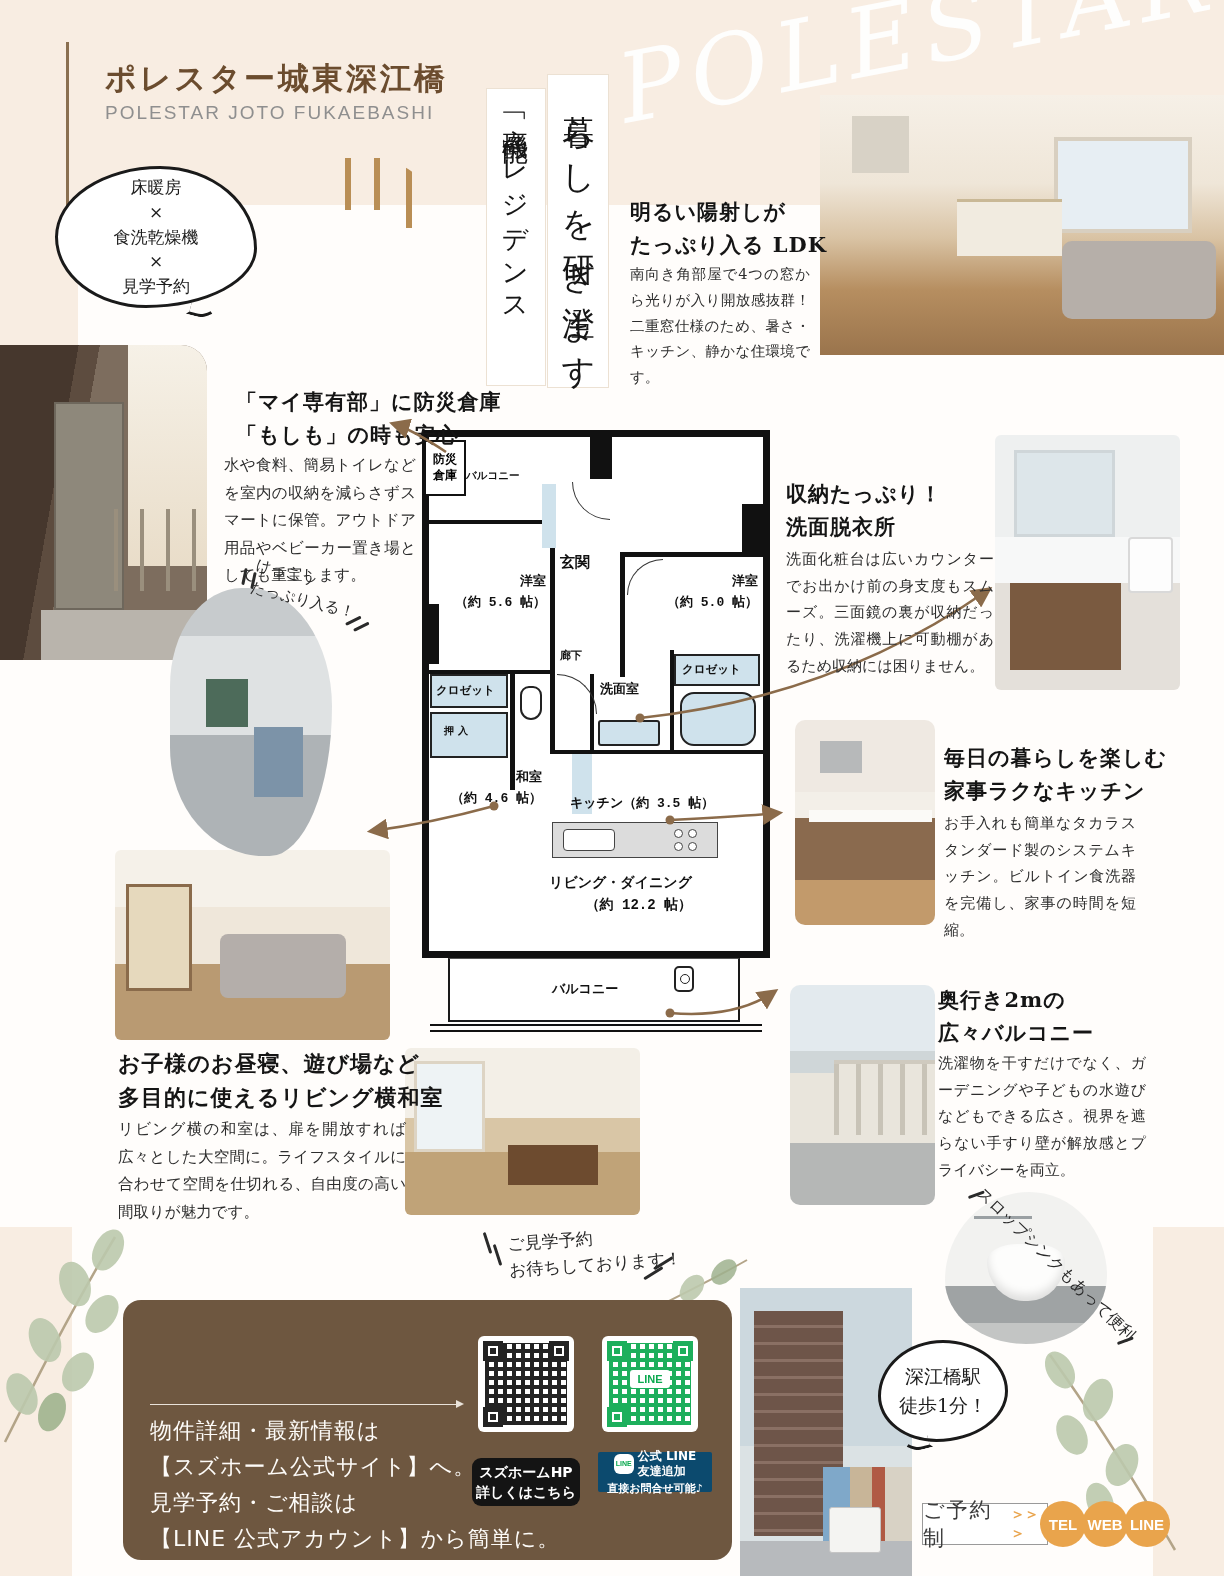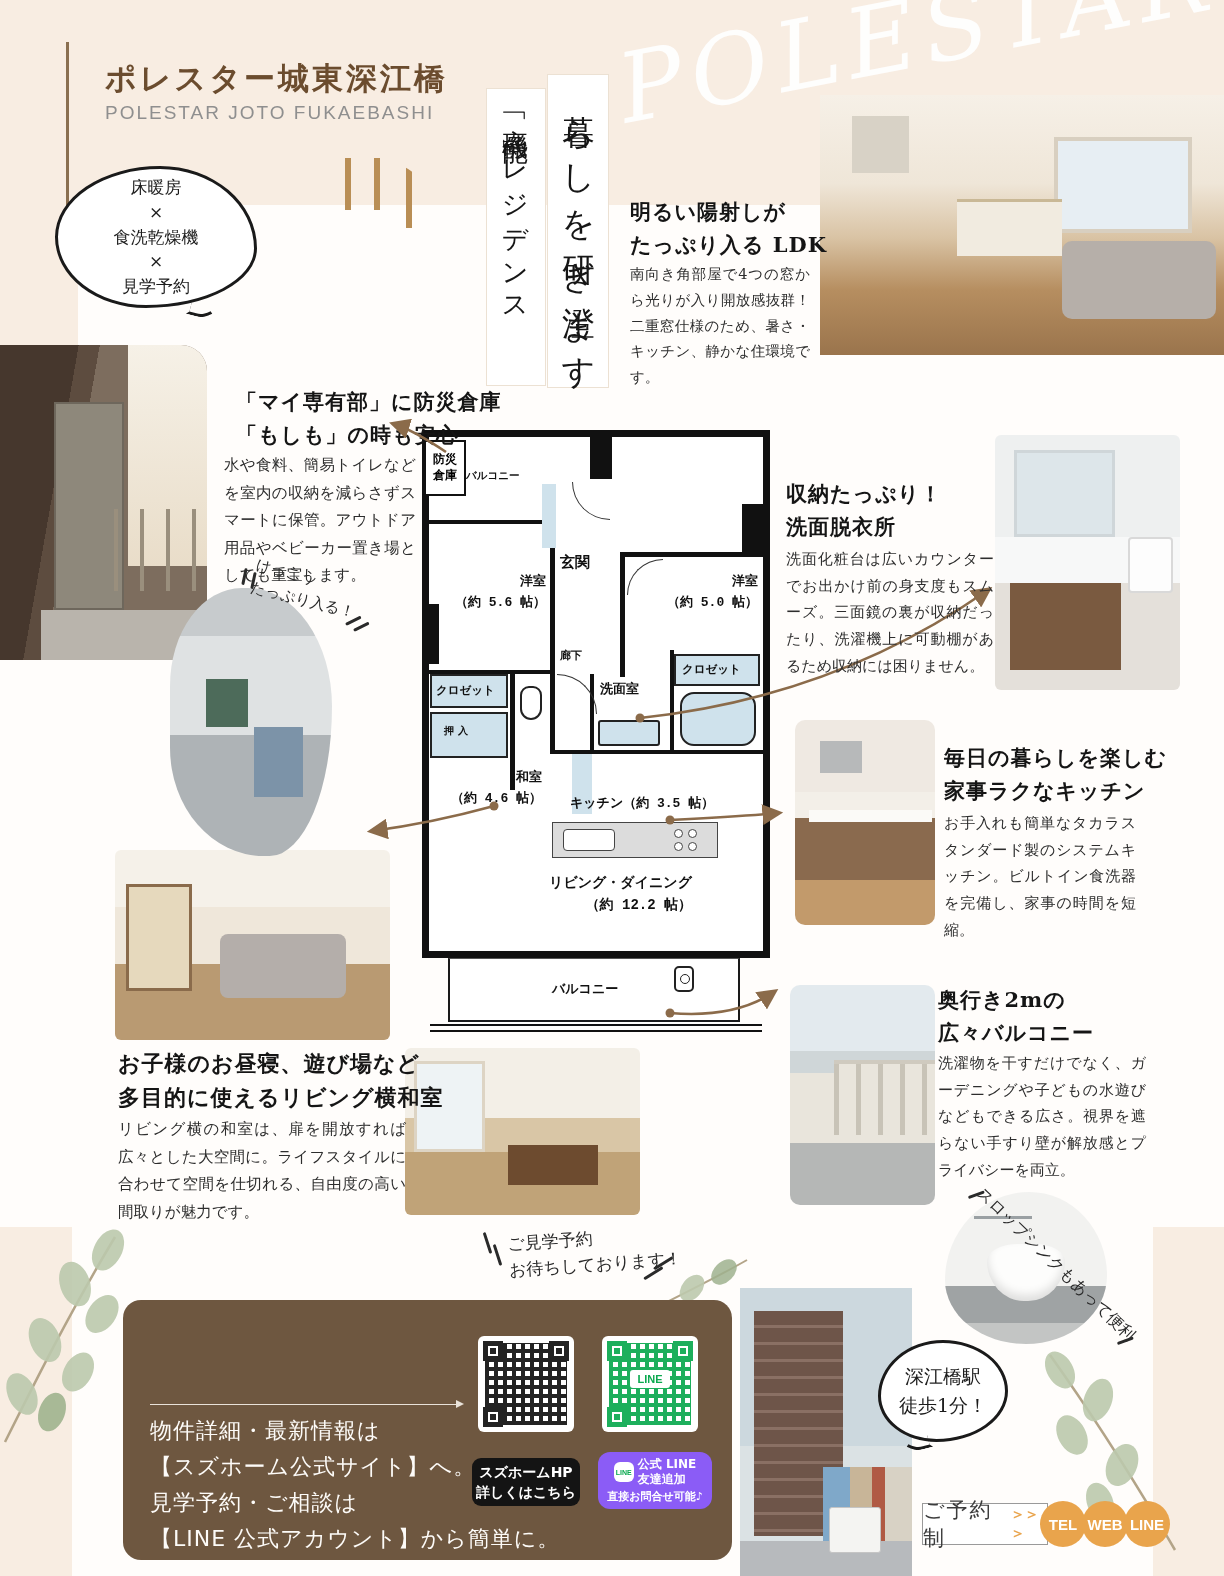--- a/index.html
+++ b/index.html
@@ -150,21 +150,21 @@
             background-image:repeating-linear-gradient(0deg,currentColor 0 4px,transparent 4px 9px),
                              repeating-linear-gradient(90deg,currentColor 0 4px,transparent 4px 9px); opacity:.92; }
   .qr .f{ position:absolute; width:20px; height:20px; border:5px solid currentColor; background:#fff; }
   .qr .f i{ position:absolute; left:2px; top:2px; width:6px; height:6px; background:currentColor; }
   #qr-hp  { left:478px; top:1336px; color:#111; }
   #qr-line{ left:602px; top:1336px; color:#0aa94f; }
   #qr-line .badge{ position:absolute; left:28px; top:34px; width:40px; height:18px; background:#fff; color:#0aa94f;
                    font:700 11px "Liberation Sans",sans-serif; display:flex; align-items:center; justify-content:center; border-radius:3px; }
   #cap-hp { left:472px; top:1458px; width:108px; height:48px; background:#141414; border-radius:9px; color:#fff;
             font:700 14px/1.45 "DejaVu Sans",sans-serif; display:flex; align-items:center; justify-content:center; text-align:center; z-index:5; }
-  #cap-line{ left:598px; top:1452px; width:114px; height:57px; background:#8b5cf6; border-radius:12px; color:#fff; z-index:5;
+  #cap-line{ left:598px; top:1452px; width:114px; height:40px; background:#0c4a6e; border-radius:2px; color:#fff; z-index:5;
              display:flex; flex-direction:column; align-items:center; justify-content:center; font-family:"DejaVu Sans",sans-serif; }
   #cap-line .row{ display:flex; align-items:center; gap:4px; }
   #cap-line .ic { width:20px; height:20px; background:#fff; border-radius:6px; color:#0aa94f; font:700 7px "Liberation Sans",sans-serif;
                   display:flex; align-items:center; justify-content:center; }
   #cap-line .t1 { font-size:12px; font-weight:700; line-height:1.25; white-space:pre-line; }
   #cap-line .t2 { font-size:11px; font-weight:700; margin-top:2px; }
 
   
   #reserve-box{ left:922px; top:1503px; width:126px; height:42px; background:#fff; border:1.5px solid #9a9a9a;
                 display:flex; align-items:center; justify-content:center; gap:6px; z-index:5; }

